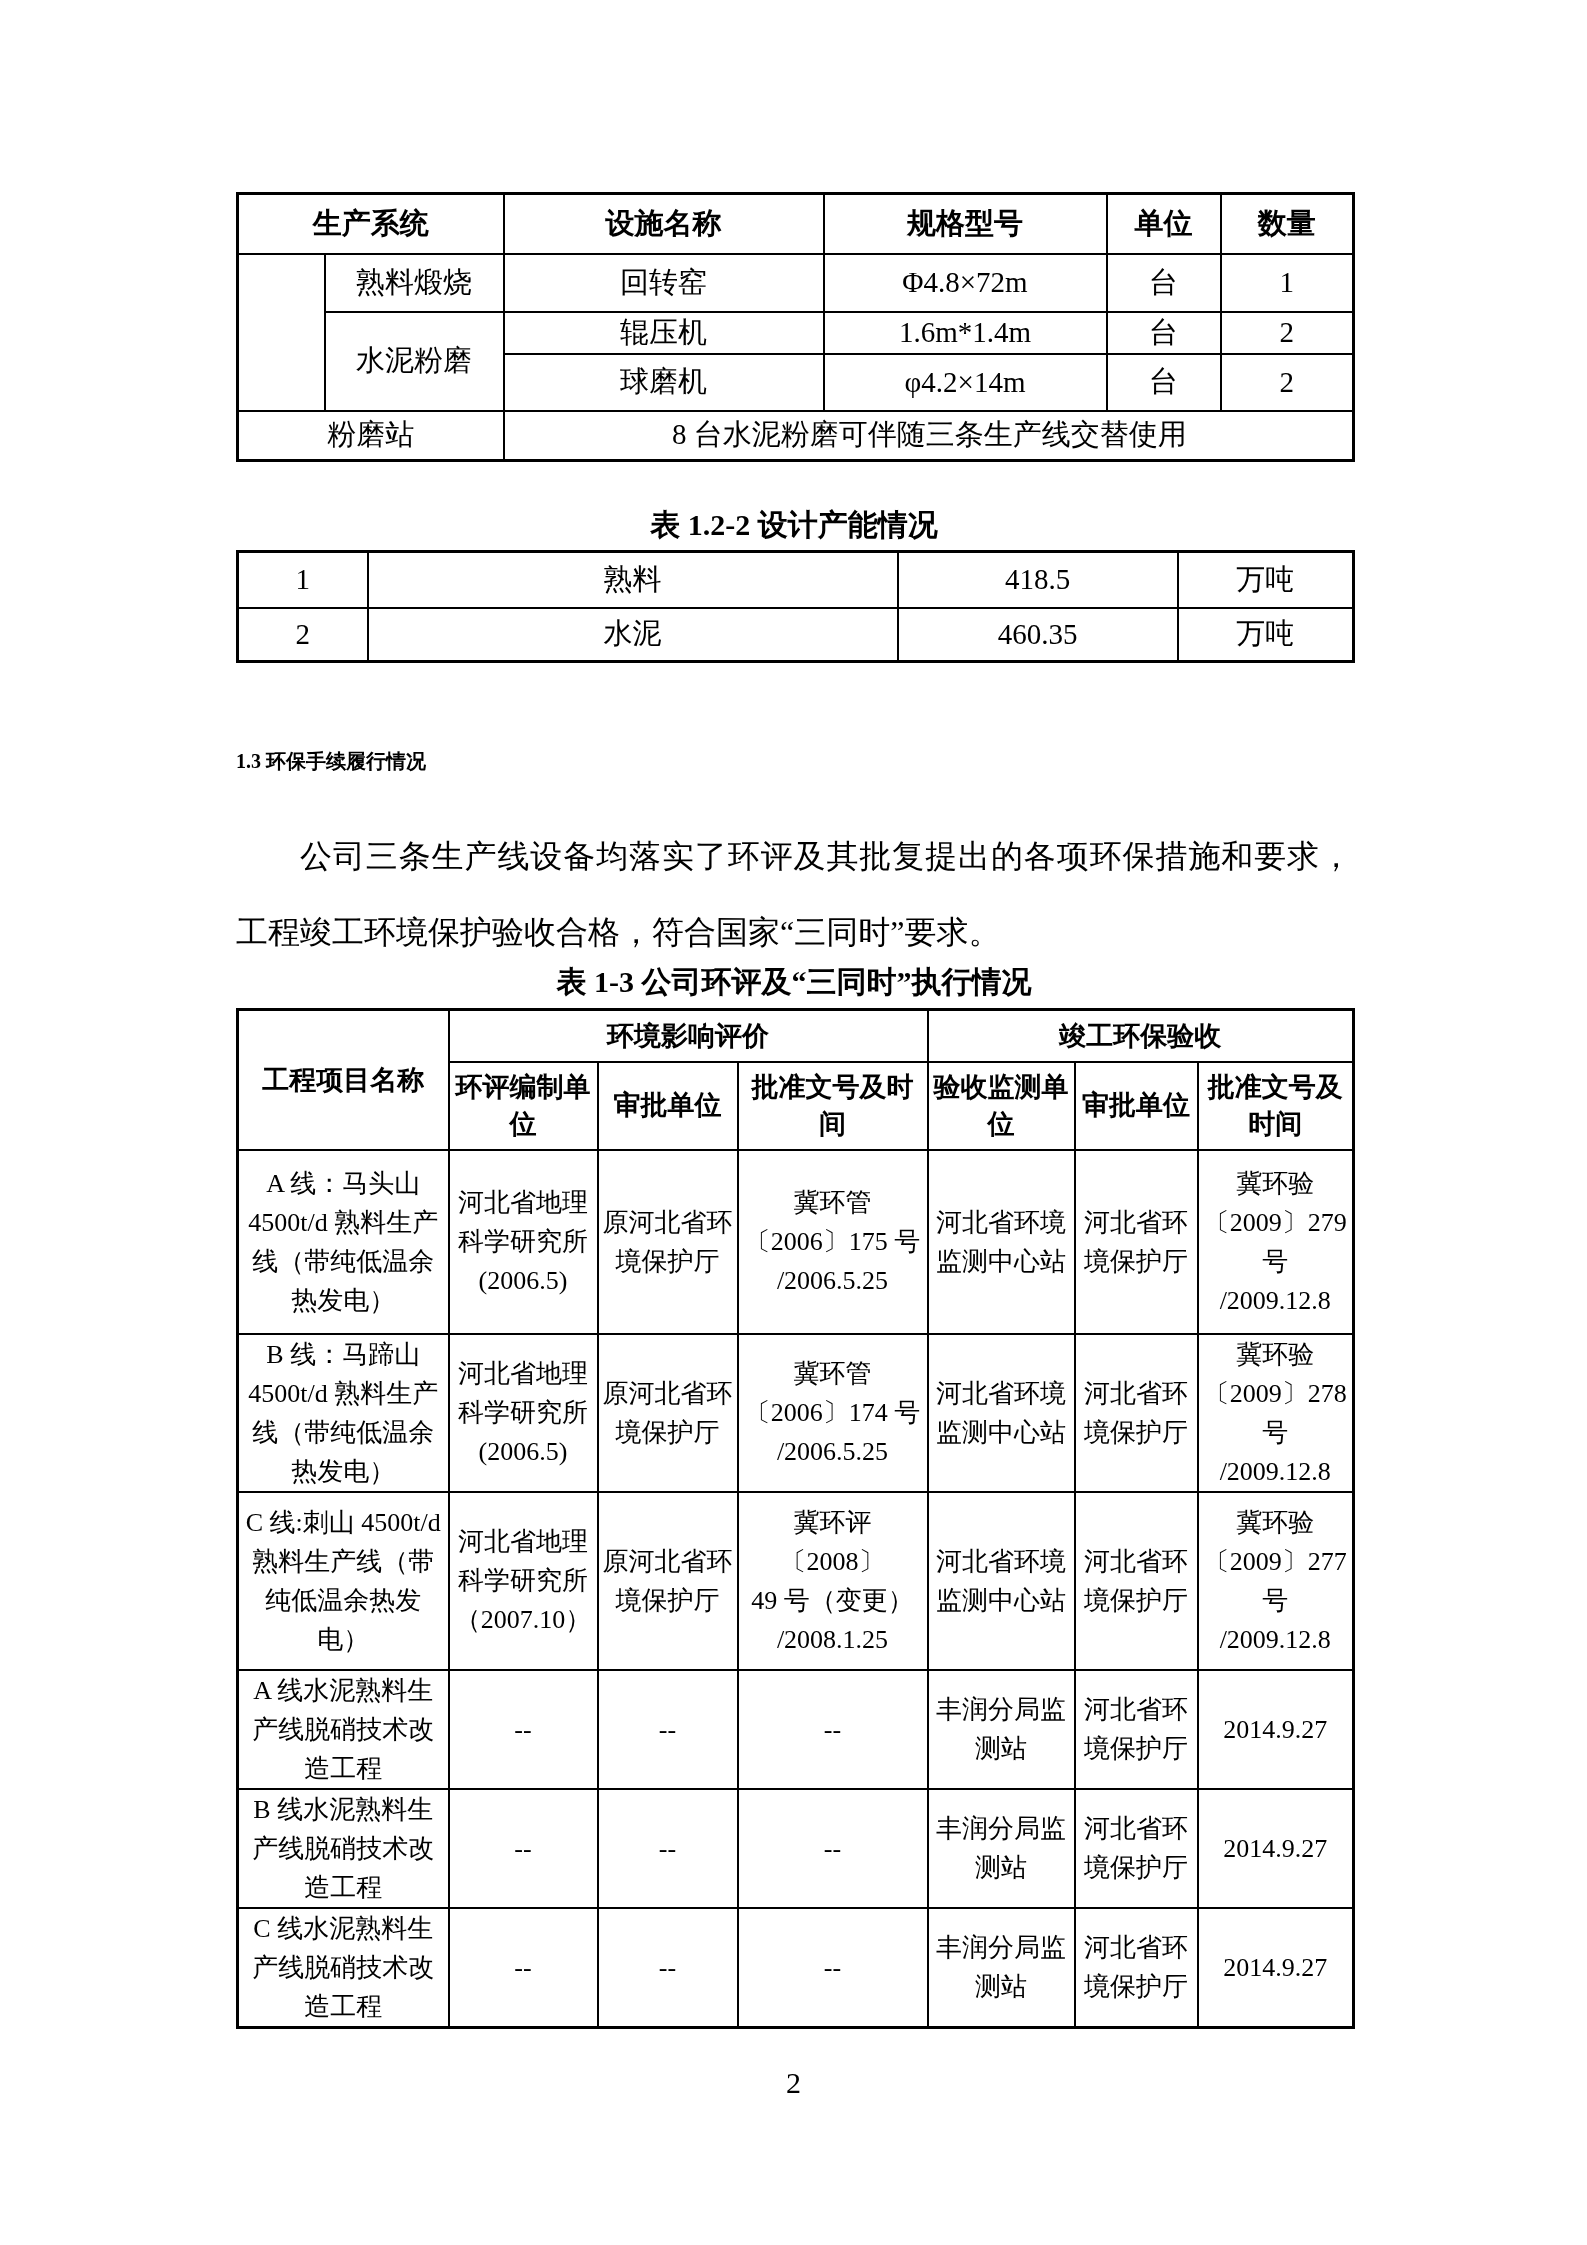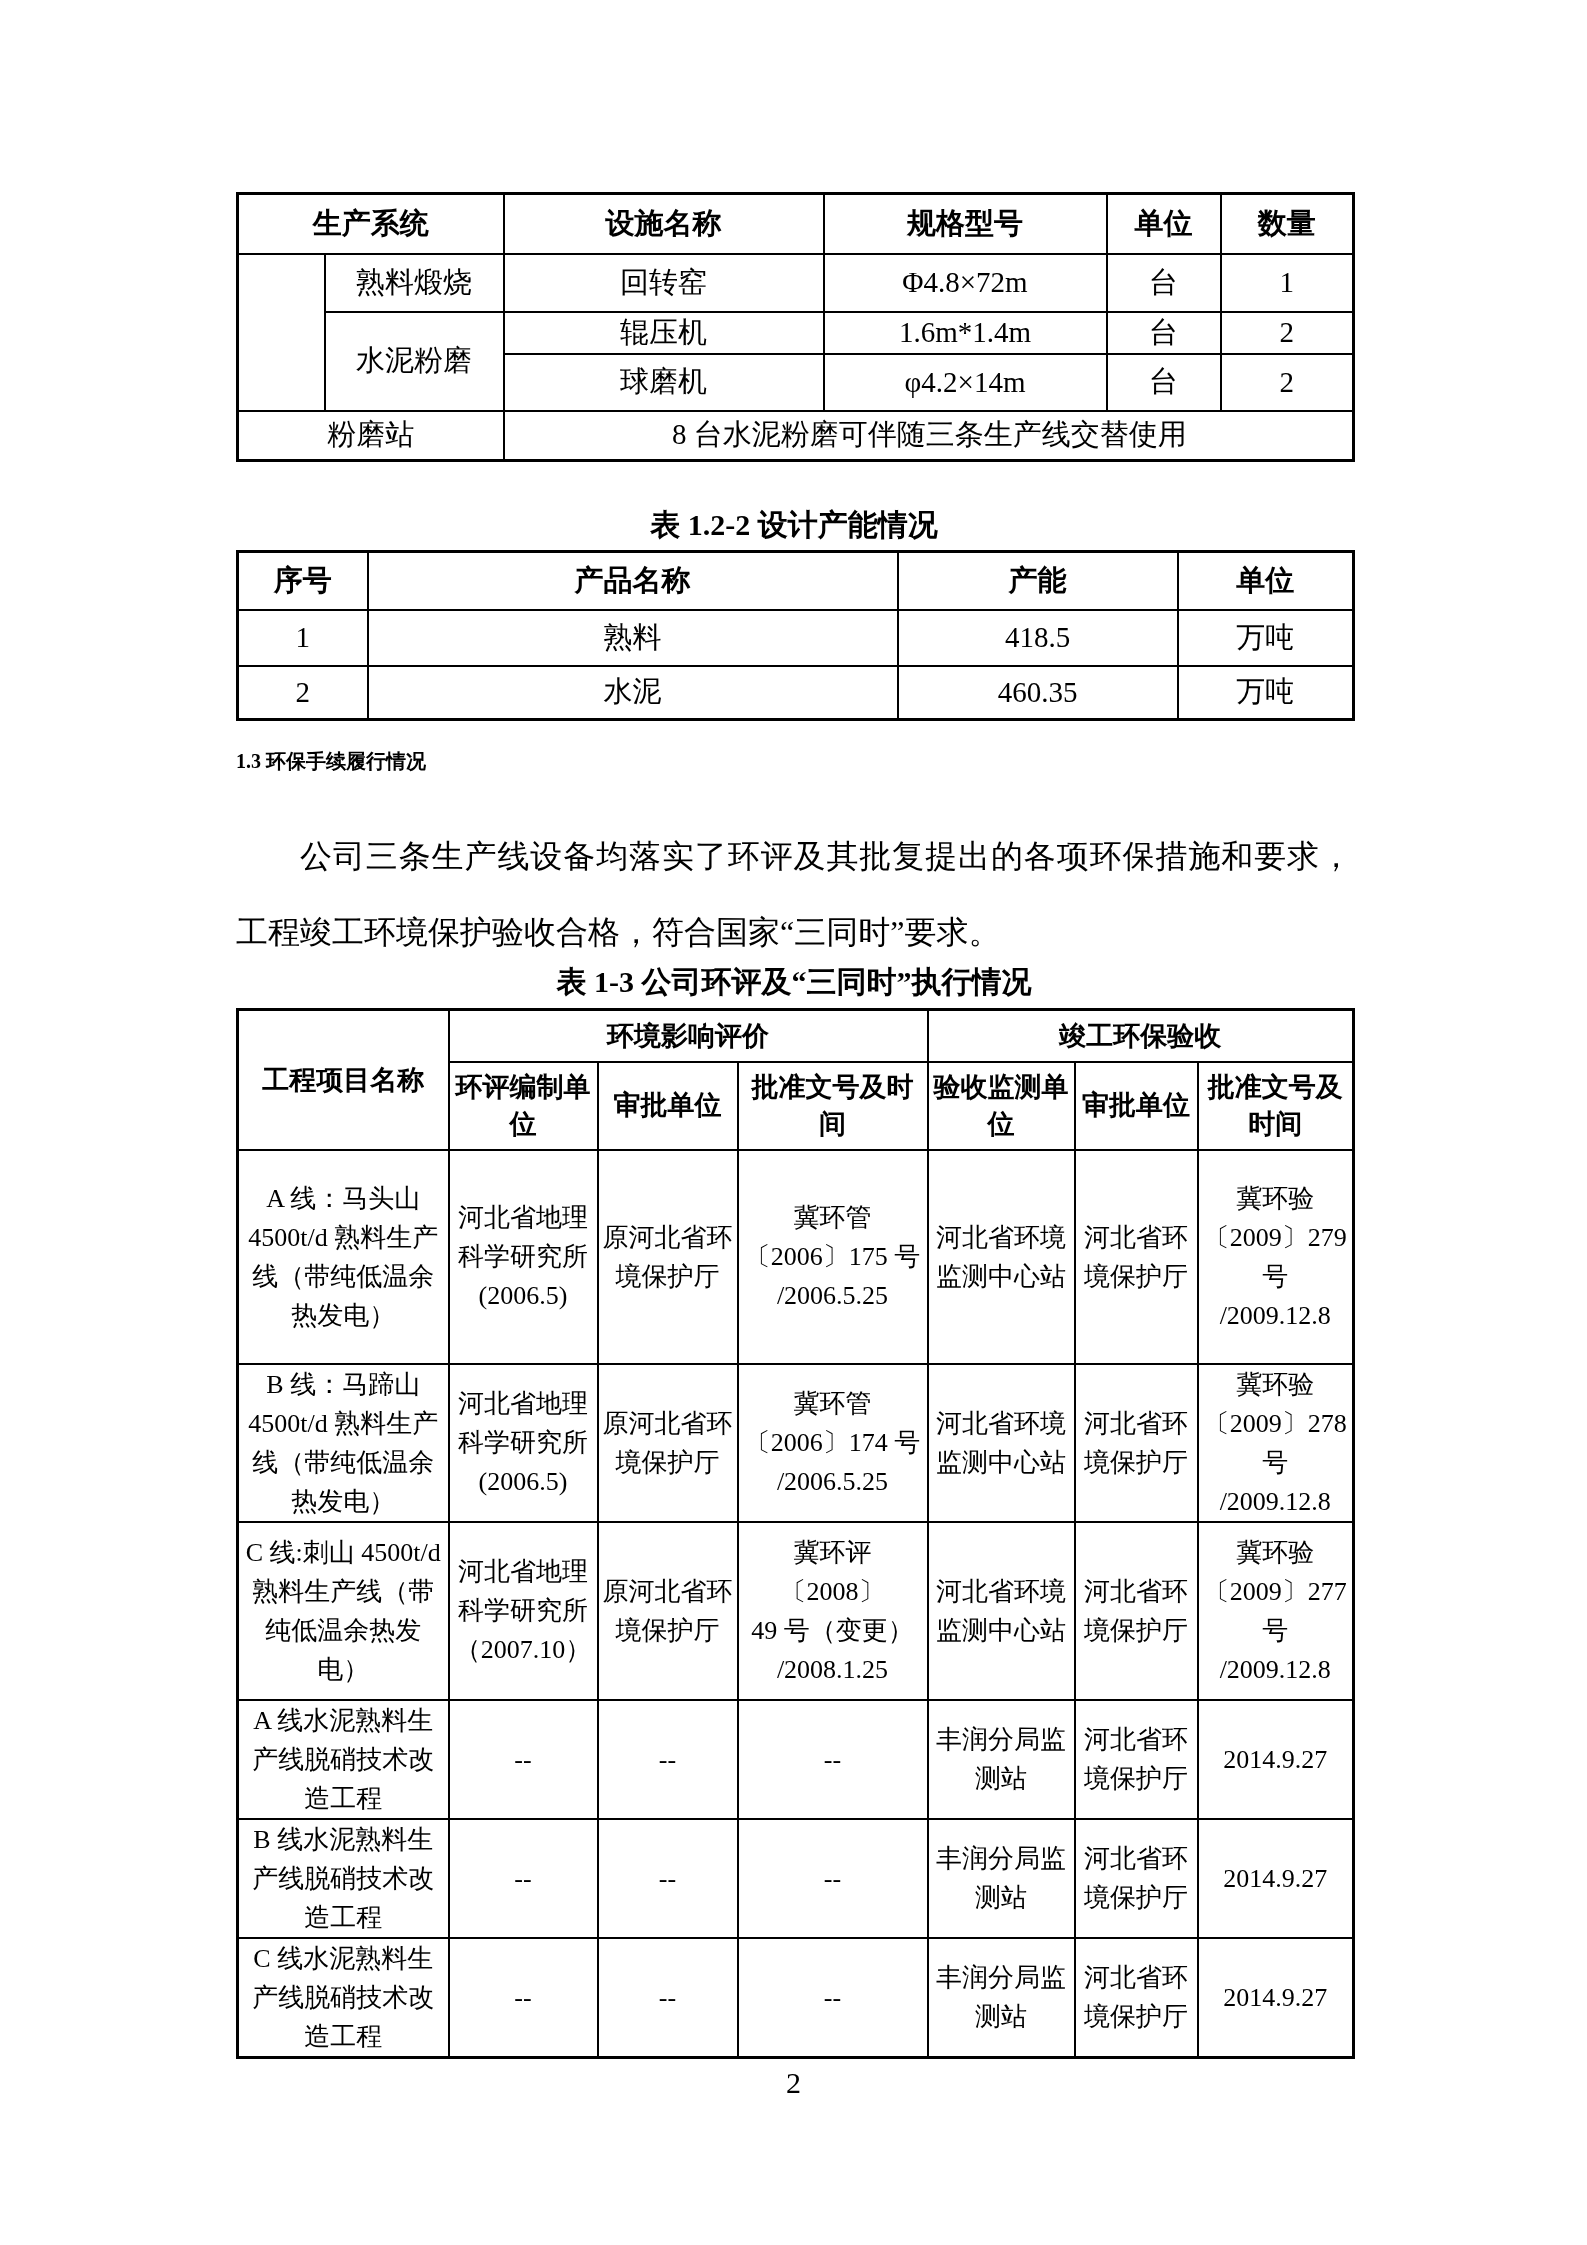--- a/index.html
+++ b/index.html
@@ -108,26 +108,20 @@
 
   <div class="table-caption" id="cap-caption">表 1.2-2  设计产能情况</div>
   <table class="doc-table" id="cap-table">
     <colgroup>
       <col style="width:130px">
         <col style="width:530px">
         <col style="width:280px">
         <col style="width:176px">
     </colgroup>
     <tbody>
-        <tr style="height:58px">
-      <th>序号</th>
-      <th>产品名称</th>
-      <th>产能</th>
-      <th>单位</th>
-    </tr>
     <tr style="height:56px">
       <td>1</td>
       <td>熟料</td>
       <td>418.5</td>
       <td>万吨</td>
     </tr>
     <tr style="height:54px">
       <td>2</td>
       <td>水泥</td>
       <td>460.35</td>
@@ -157,21 +151,21 @@
       <th colspan="3">竣工环保验收</th>
     </tr>
     <tr style="height:88px">
       <th>环评编制单位</th>
       <th>审批单位</th>
       <th>批准文号及时间</th>
       <th>验收监测单位</th>
       <th>审批单位</th>
       <th>批准文号及时间</th>
     </tr>
-    <tr style="height:214px">
+    <tr style="height:184px">
       <td>A 线：马头山
 4500t/d 熟料生产
 线（带纯低温余
 热发电）</td>
       <td>河北省地理
 科学研究所
 (2006.5)</td>
       <td>原河北省环
 境保护厅</td>
       <td>冀环管

